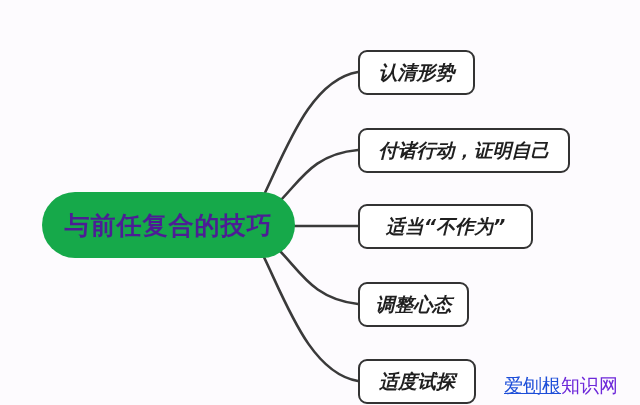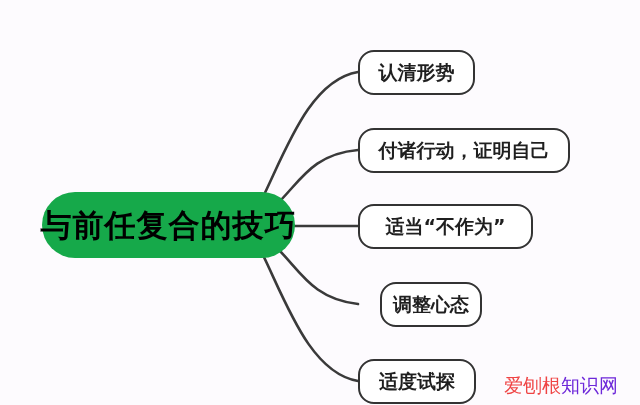--- a/index.html
+++ b/index.html
@@ -34,61 +34,62 @@
     height: 66px;
     background: #16a94a;
     border-radius: 33px;
     display: flex;
     align-items: center;
     justify-content: center;
     box-sizing: border-box;
     z-index: 3;
   }
   .central-node-label {
-    color: #000000;
-    font-size: 31px;
+    color: #4c1d95;
+    font-size: 25px;
     font-weight: bold;
     letter-spacing: 1px;
     line-height: 1;
     white-space: nowrap;
   }
   .branch-node {
     position: absolute;
     background: #ffffff;
     border: 2px solid #333333;
-    border-radius: 16px;
+    border-radius: 9px;
     display: flex;
     align-items: center;
     justify-content: center;
     box-sizing: border-box;
     z-index: 2;
+    font-style: italic;
   }
   .branch-node-label {
     color: #1f1f1f;
     font-size: 19px;
     font-weight: bold;
     line-height: 1;
     white-space: nowrap;
   }
   .node-1 { left: 358px; top: 50px;  width: 117px; height: 45px; }
   .node-2 { left: 358px; top: 128px; width: 212px; height: 45px; }
   .node-3 { left: 358px; top: 204px; width: 175px; height: 45px; }
-  .node-4 { left: 380px; top: 282px; width: 102px; height: 45px; }
+  .node-4 { left: 358px; top: 282px; width: 111px; height: 45px; }
   .node-5 { left: 358px; top: 359px; width: 118px; height: 45px; justify-content: center; }
 
   .watermark {
     position: absolute;
     left: 504px;
     top: 376px;
     font-size: 19px;
     line-height: 1;
     white-space: nowrap;
     z-index: 4;
   }
-  .watermark-brand { color: #ef4444; }
+  .watermark-brand { color: #1d4ed8; text-decoration: underline; }
   .watermark-suffix { color: #6d28d9; }
 </style>
 </head>
 <body>
 
 <div id="mindmap-canvas">
 
   <svg id="connector-layer" viewBox="0 0 640 405" width="640" height="405" xmlns="http://www.w3.org/2000/svg">
     <g fill="none" stroke="#3a3a3a" stroke-width="2.6" stroke-linecap="round">
       <path d="M 262 199 C 286 150 310 80 358 72"></path>

